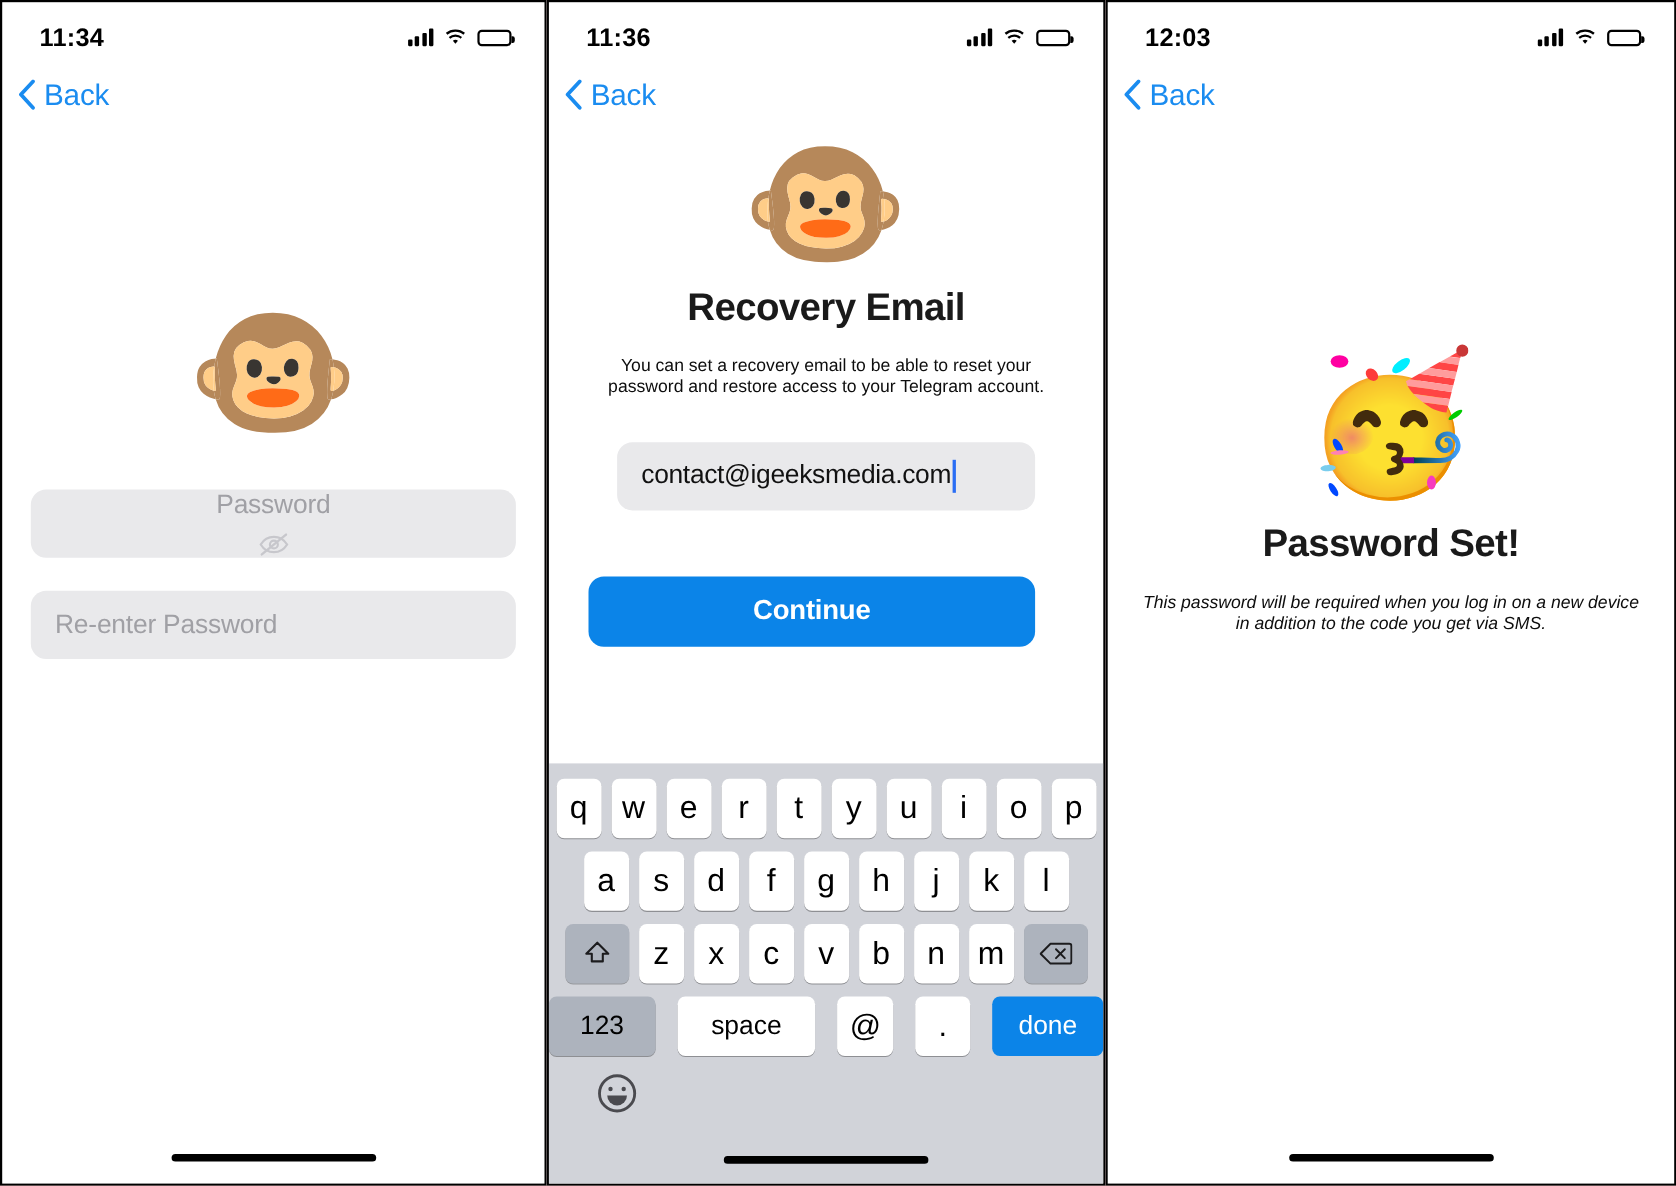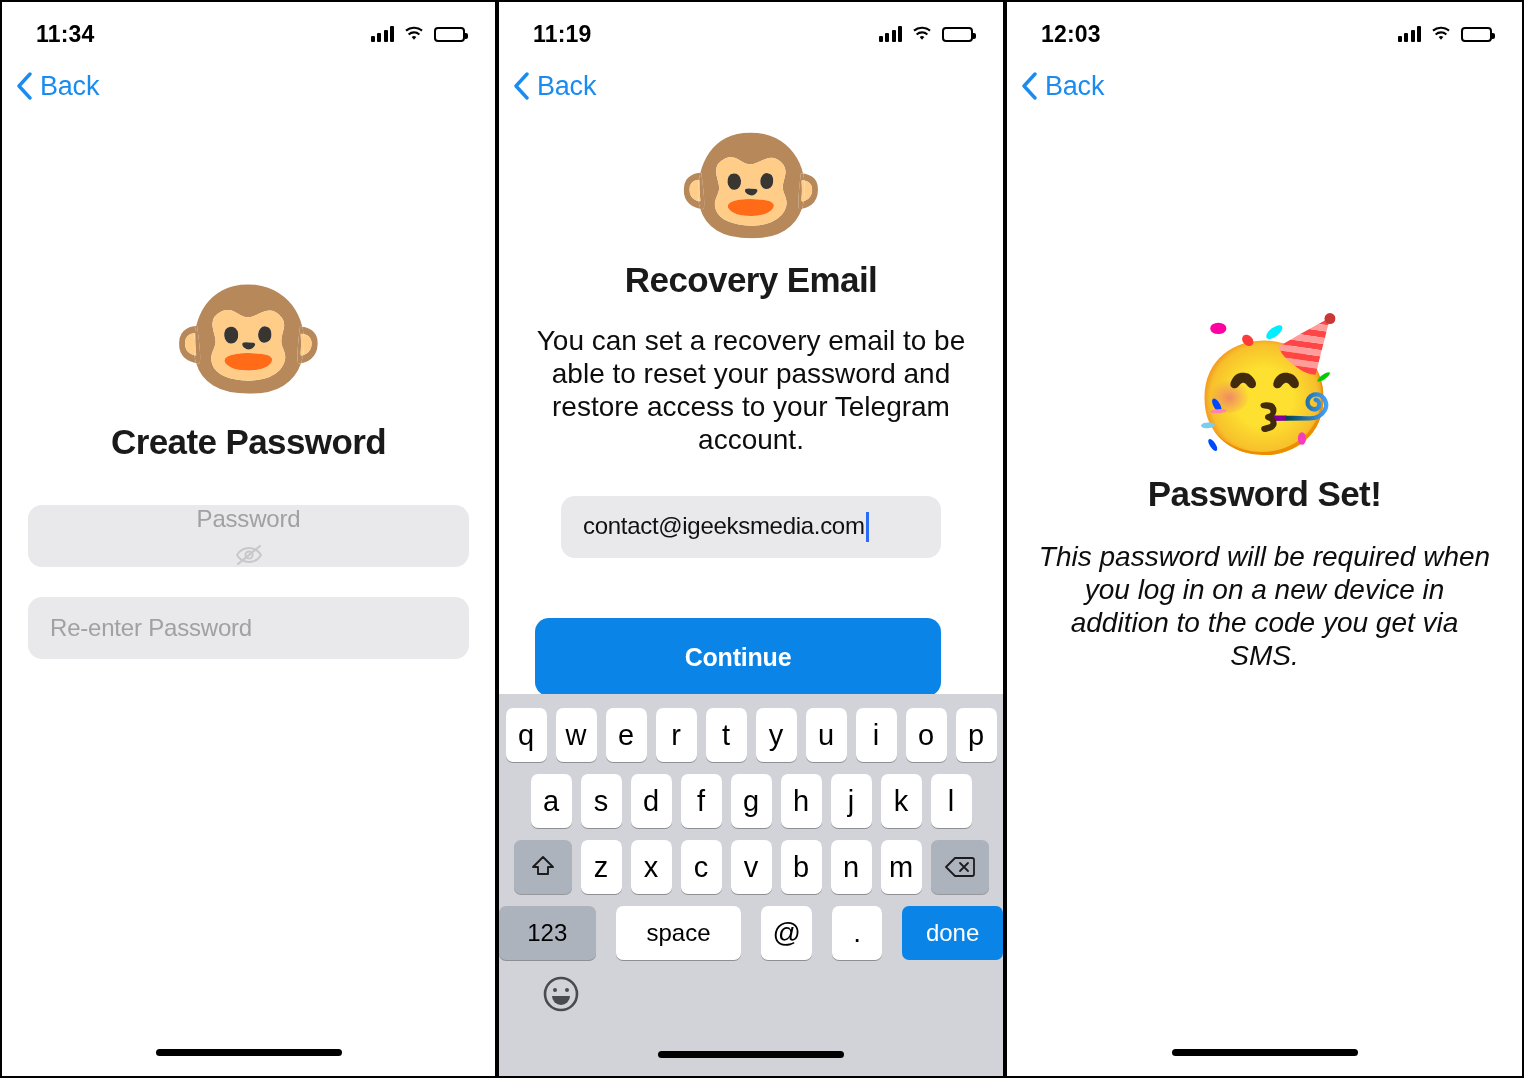--- a/index.html
+++ b/index.html
@@ -100,21 +100,21 @@
   }
   .title {
     text-align: center;
     font-size: 35px;
     font-weight: bold;
     color: #1a1a1a;
     letter-spacing: -0.6px;
   }
   .subtitle {
     text-align: center;
-    font-size: 28px;
+    font-size: 16px;
     color: #0d0d0d;
     line-height: 1.18;
   }
   .field {
     background: #e9e9eb;
     border-radius: 14px;
     display: flex;
     align-items: center;
     padding: 0 22px;
   }
@@ -164,21 +164,21 @@
   .p1-emoji  { margin-top: 162px; font-size: 126px; }
   .p1-title  { margin-top: 20px; }
   .p1-field1 { margin: 43px 26px 0 26px; height: 62px; flex-direction: column; }
   .p1-field2 { margin: 30px 26px 0 26px; height: 62px; }
 
   
   .p2-emoji { margin-top: 10px; font-size: 122px; }
   .p2-title { margin-top: 14px; }
   .p2-sub   { margin: 24px 30px 0 30px; }
   .p2-field { margin: 40px 62px 0 62px; height: 62px; }
-  .p2-btn   { margin: 60px 62px 0 36px; height: 78px; text-align: right; }
+  .p2-btn   { margin: 60px 62px 0 36px; height: 64px; text-align: right; }
 
   
   .keyboard {
     position: absolute;
     left: 0; right: 0; bottom: 0;
     height: 382px;
     background: #d1d3d9;
     padding-top: 14px;
   }
   .kb-row {
@@ -256,21 +256,20 @@
       <div class="back-btn">
         <svg class="chev" viewBox="0 0 17 28">
           <path d="M14 2L3 14l11 12" stroke="#1a8cf0" stroke-width="3.4" fill="none" stroke-linecap="round" stroke-linejoin="round"></path>
         </svg>
         <span class="back-label">Back</span>
       </div>
     </div>
 
     <div class="content">
       <div class="emoji p1-emoji">🐵</div>
-      <div class="title p1-title">Create Password</div>
 
       <div class="field p1-field1">
         <span class="ph">Password</span>
         <svg class="eye-slash" viewBox="0 0 30 24">
           <path d="M3 12c2.6-4.3 7-7 12-7s9.4 2.7 12 7c-2.6 4.3-7 7-12 7s-9.4-2.7-12-7z" fill="none" stroke="#c2c2c7" stroke-width="2"></path>
           <circle cx="15" cy="12" r="3.6" fill="none" stroke="#c2c2c7" stroke-width="2"></circle>
           <path d="M4 21L26 3" stroke="#c2c2c7" stroke-width="2.2" stroke-linecap="round"></path>
         </svg>
       </div>
 
@@ -279,21 +278,21 @@
       </div>
 
     </div>
 
     <div class="home-indicator"></div>
   </div>
 
   <div class="panel panel-2">
 
     <div class="statusbar">
-      <span class="status-time">11:19</span>
+      <span class="status-time">11:36</span>
       <span class="status-icons">
         <span class="bars">
             <i></i>
             <i></i>
             <i></i>
             <i></i>
           </span>
         <svg class="wifi" viewBox="0 0 24 18">
           <path d="M12 15.6l2.6-3.1a4 4 0 0 0-5.2 0z" fill="#000"></path>
           <path d="M12 8.4c2 0 3.9.7 5.3 2l1.5-1.8A10.5 10.5 0 0 0 12 6a10.5 10.5 0 0 0-6.8 2.6l1.5 1.8a8 8 0 0 1 5.3-2z" fill="#000"></path>

